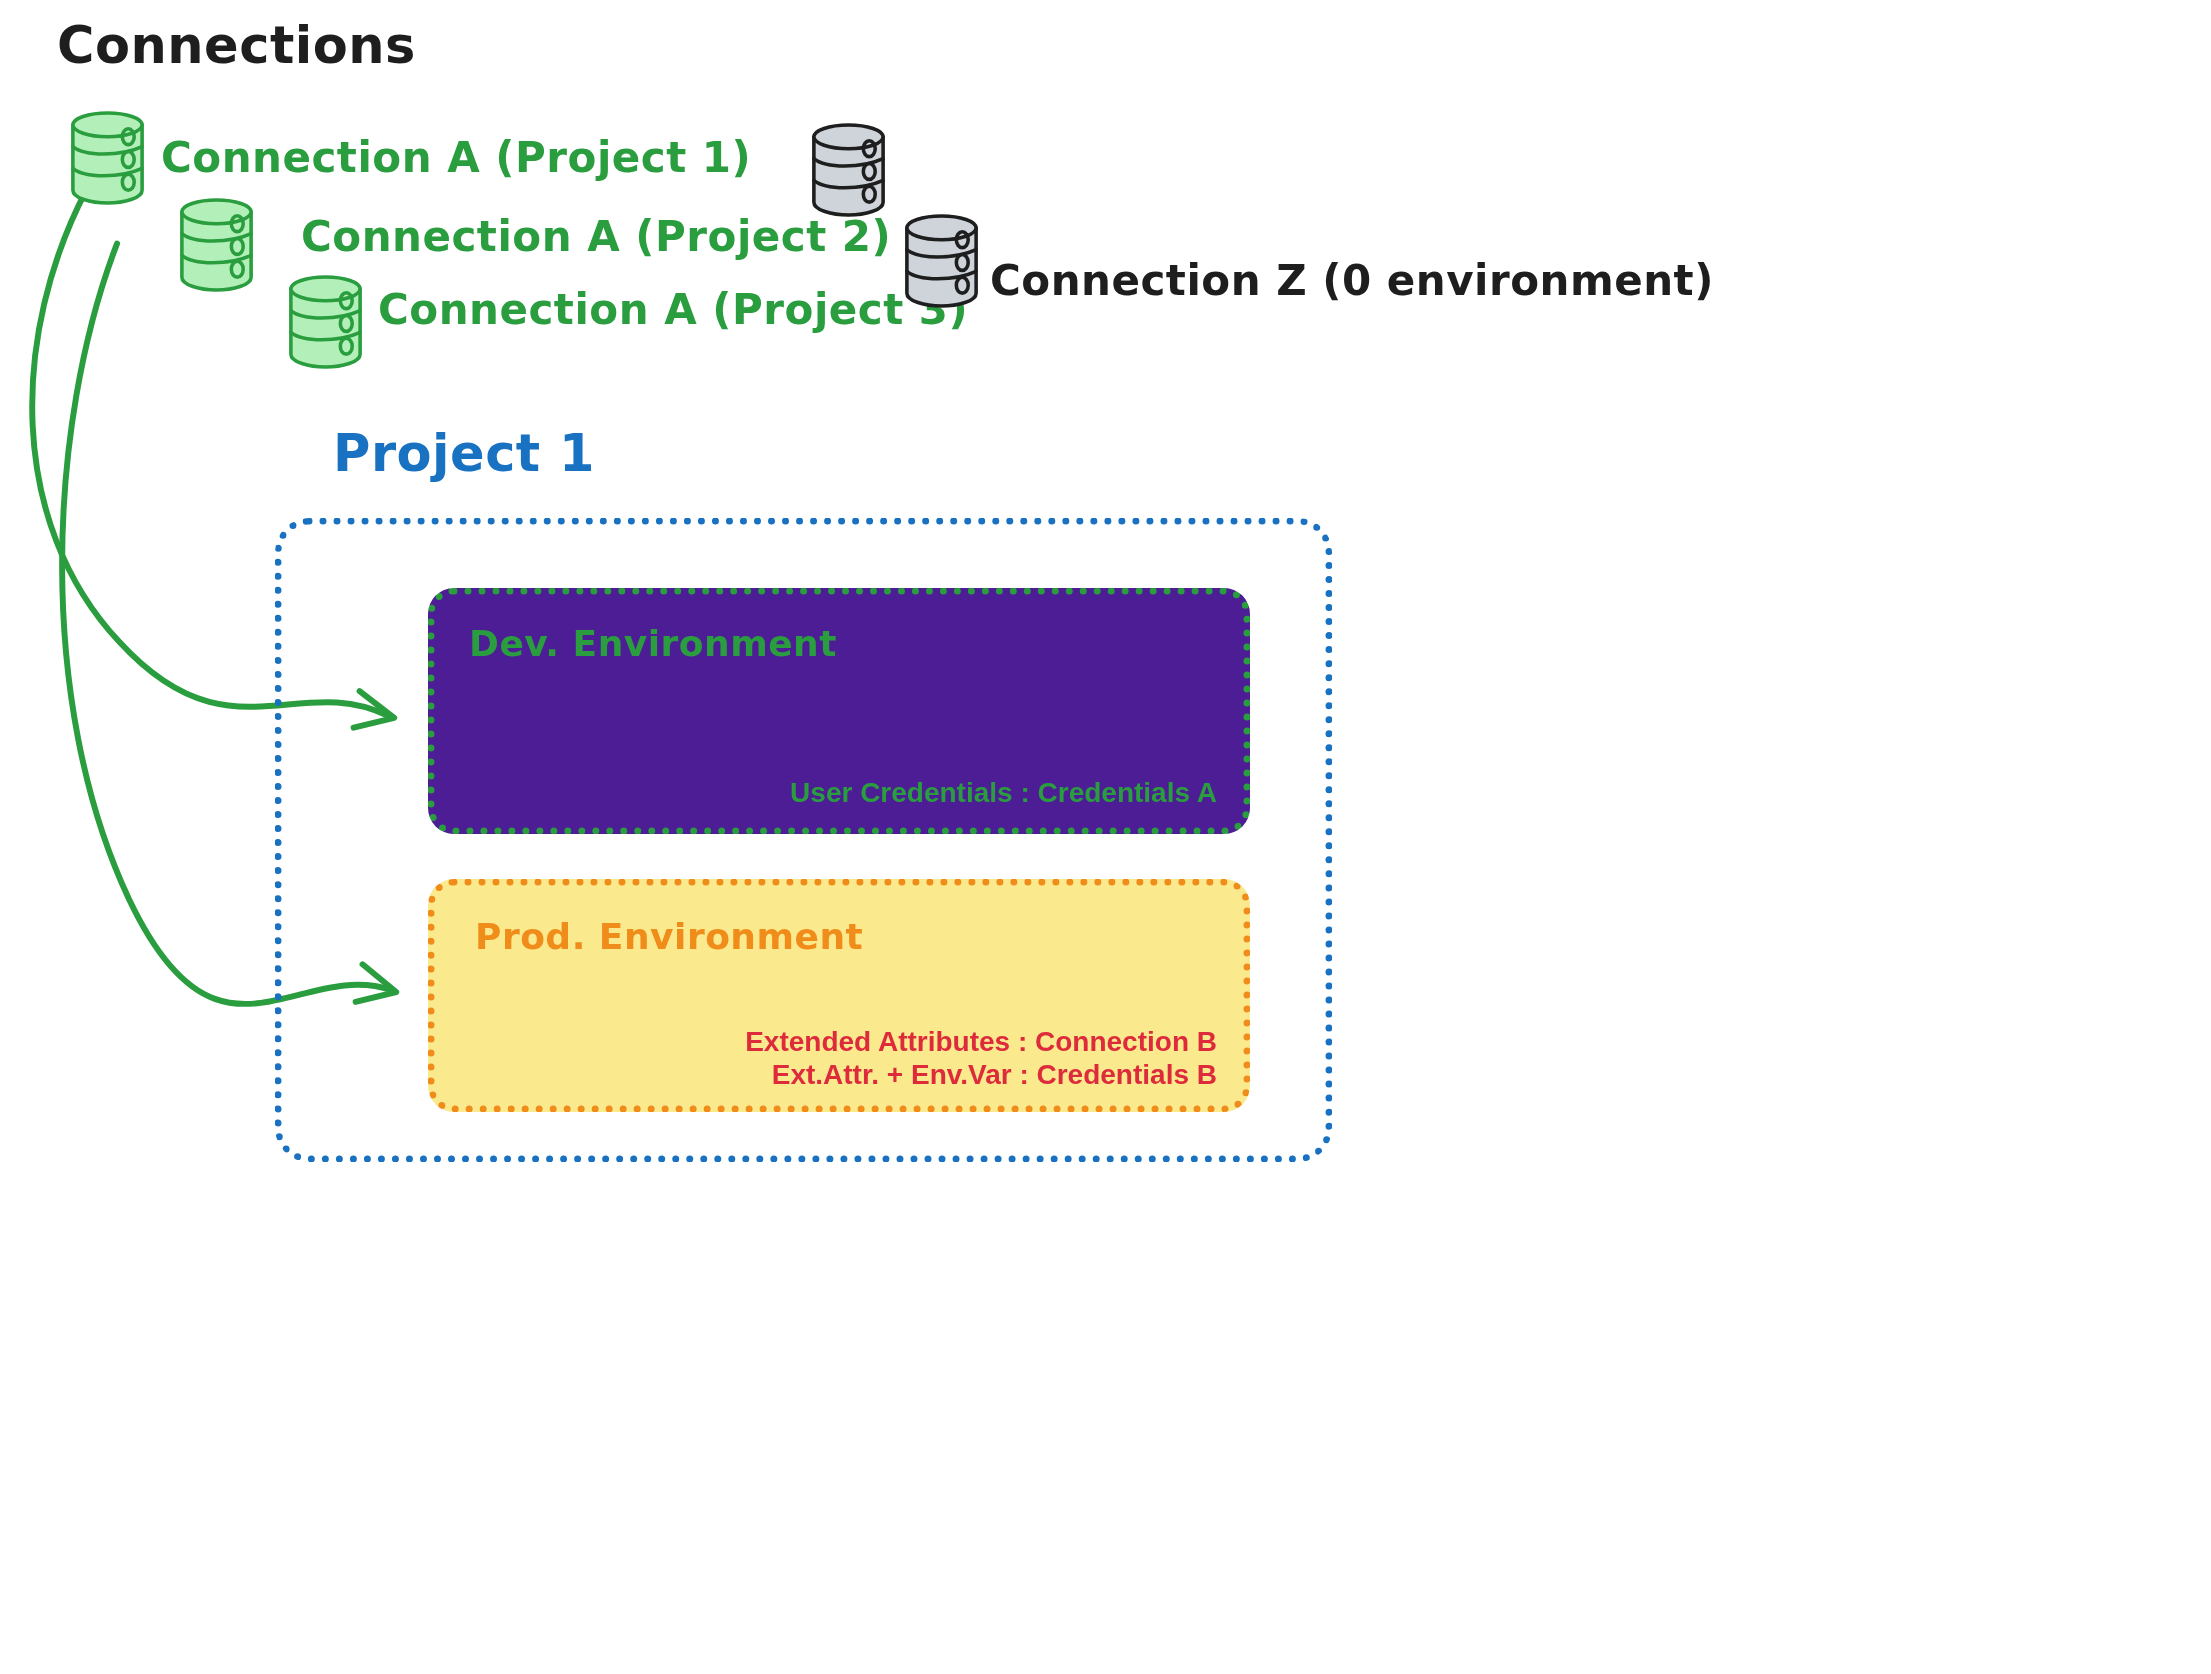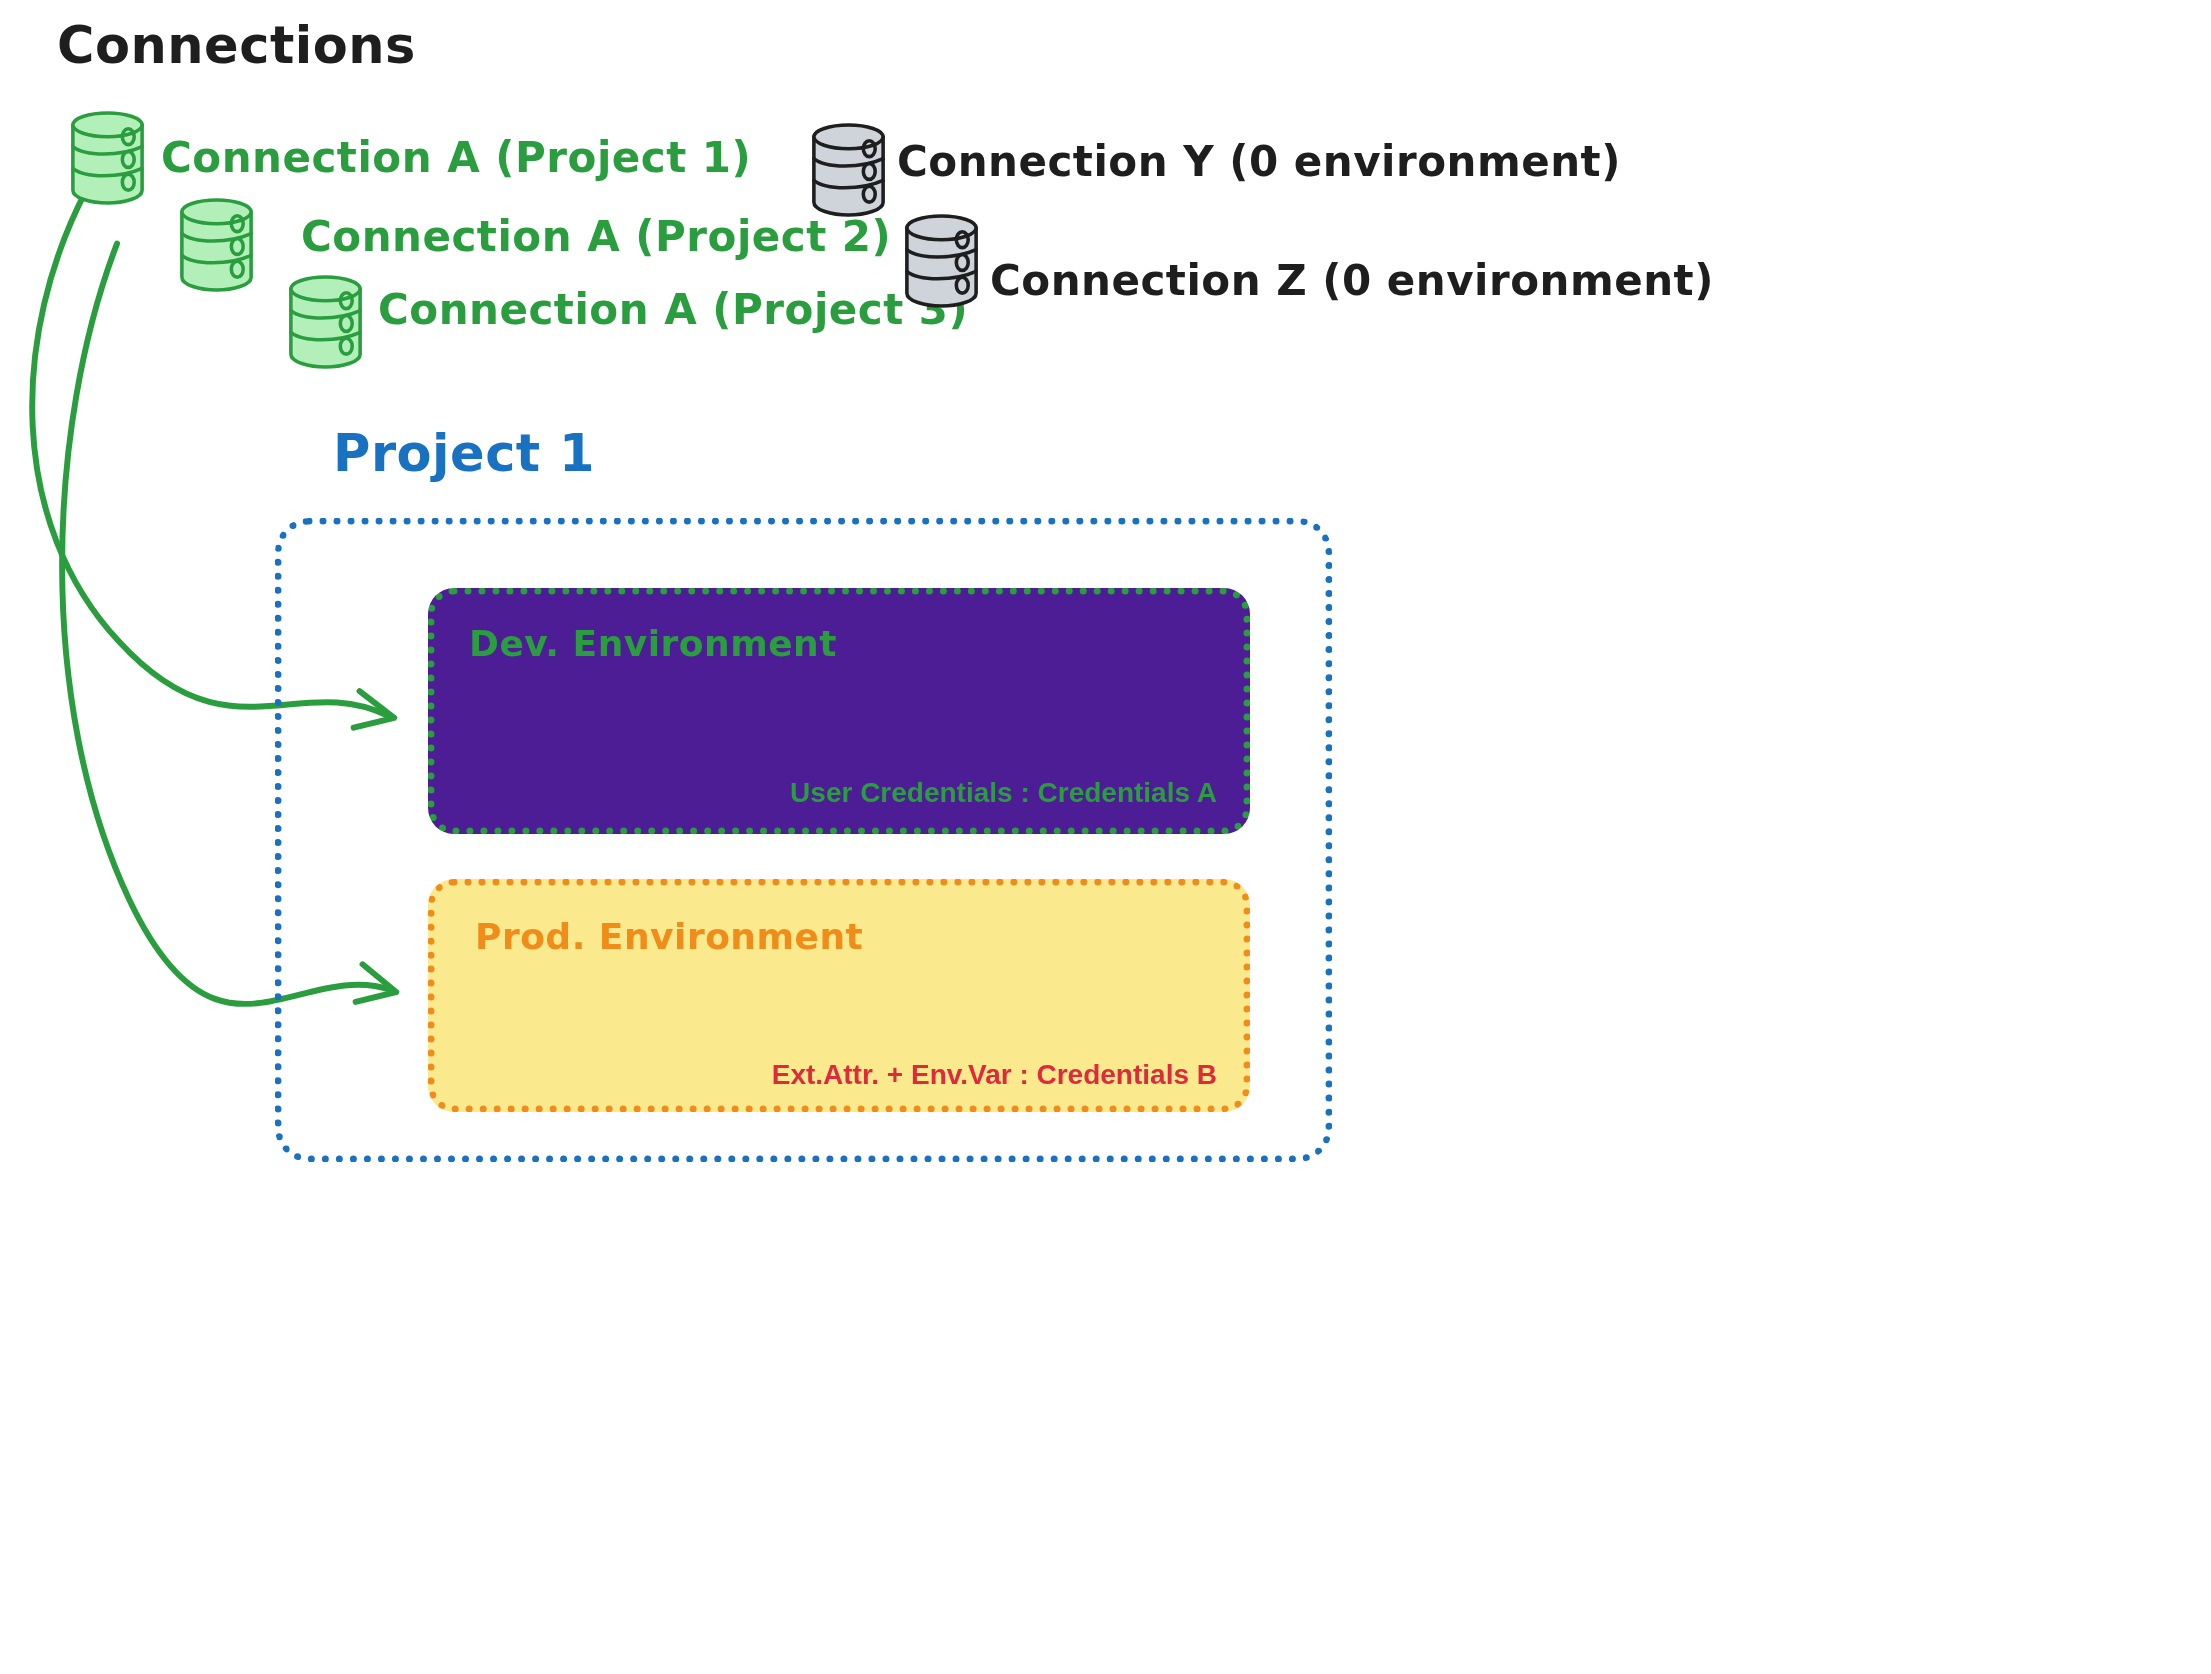--- a/index.html
+++ b/index.html
@@ -195,21 +195,20 @@
     <g fill="#ced4da" stroke="#1e1e1e" stroke-width="3.6" stroke-linecap="round" stroke-linejoin="round">
       <path d="M10 20 L10 86 C10 94 28 99 45 99 C62 99 80 94 80 86 L80 20 Z"></path>
       <ellipse cx="45" cy="20" rx="35" ry="12"></ellipse>
       <path d="M10 42 C22 52 58 52 80 42" fill="none"></path>
       <path d="M10 64 C22 74 58 74 80 64" fill="none"></path>
       <ellipse cx="66" cy="32" rx="6" ry="8" fill="none"></ellipse>
       <ellipse cx="66" cy="55" rx="6" ry="8" fill="none"></ellipse>
       <ellipse cx="66" cy="78" rx="6" ry="8" fill="none"></ellipse>
     </g>
   </svg>
-  <div class="conn-label hand dark" style="left:897px; top:129px;">Connection Y (0 environment)</div>
 
   <svg class="cylinder" style="left:897px; top:200px;" width="89" height="105" viewBox="0 0 90 106" xmlns="http://www.w3.org/2000/svg">
     <g fill="#ced4da" stroke="#1e1e1e" stroke-width="3.6" stroke-linecap="round" stroke-linejoin="round">
       <path d="M10 20 L10 86 C10 94 28 99 45 99 C62 99 80 94 80 86 L80 20 Z"></path>
       <ellipse cx="45" cy="20" rx="35" ry="12"></ellipse>
       <path d="M10 42 C22 52 58 52 80 42" fill="none"></path>
       <path d="M10 64 C22 74 58 74 80 64" fill="none"></path>
       <ellipse cx="66" cy="32" rx="6" ry="8" fill="none"></ellipse>
       <ellipse cx="66" cy="55" rx="6" ry="8" fill="none"></ellipse>
       <ellipse cx="66" cy="78" rx="6" ry="8" fill="none"></ellipse>
@@ -224,18 +223,19 @@
   <div id="dev-box" class="env-box">
     <div id="dev-title" class="env-title hand">Dev. Environment</div>
     <div id="dev-lines" class="env-lines">
       <div class="line mono">User Credentials : Credentials A</div>
     </div>
   </div>
 
   <div id="prod-box" class="env-box">
     <div id="prod-title" class="env-title hand">Prod. Environment</div>
     <div id="prod-lines" class="env-lines">
+      <div class="line mono">Extended Attributes : Connection B</div>
       <div class="line mono">Ext.Attr. + Env.Var : Credentials B</div>
     </div>
   </div>
 
 </div>
 
 
 </body></html>

